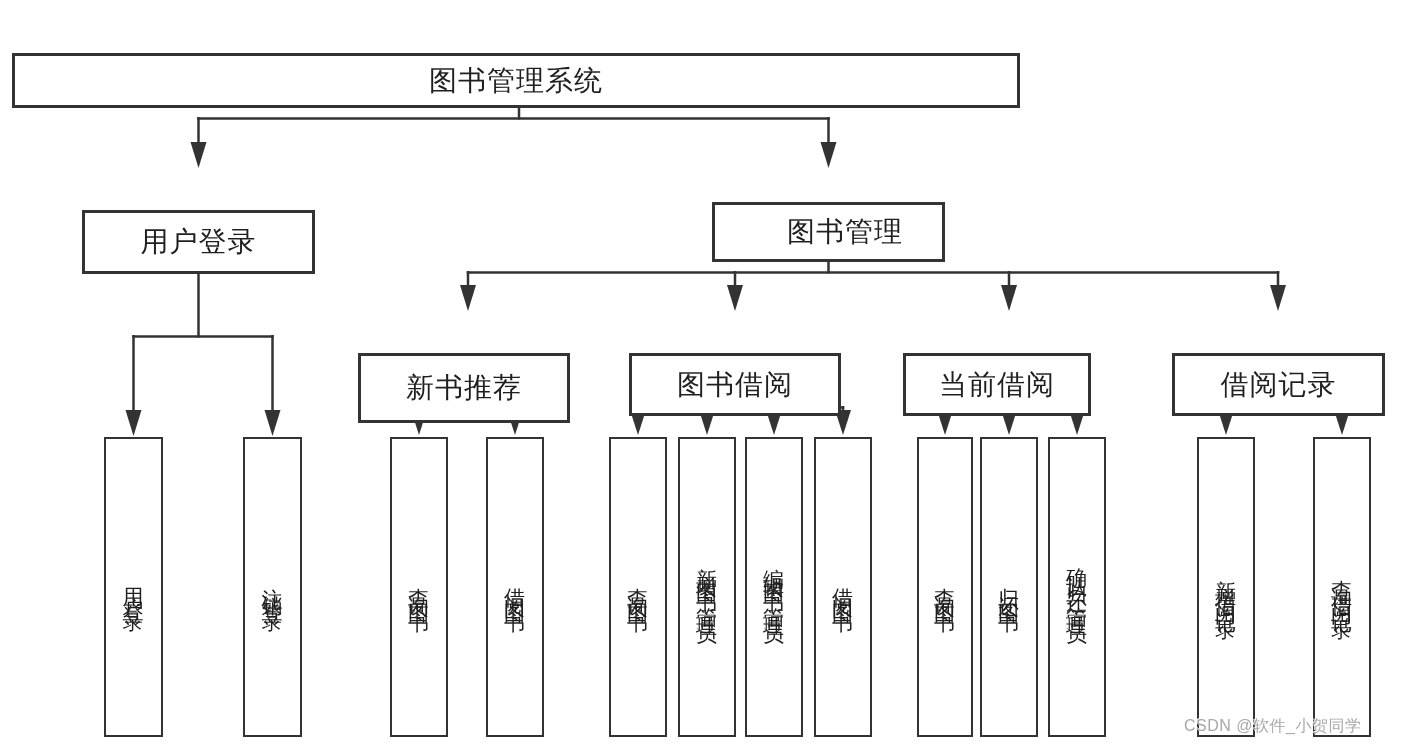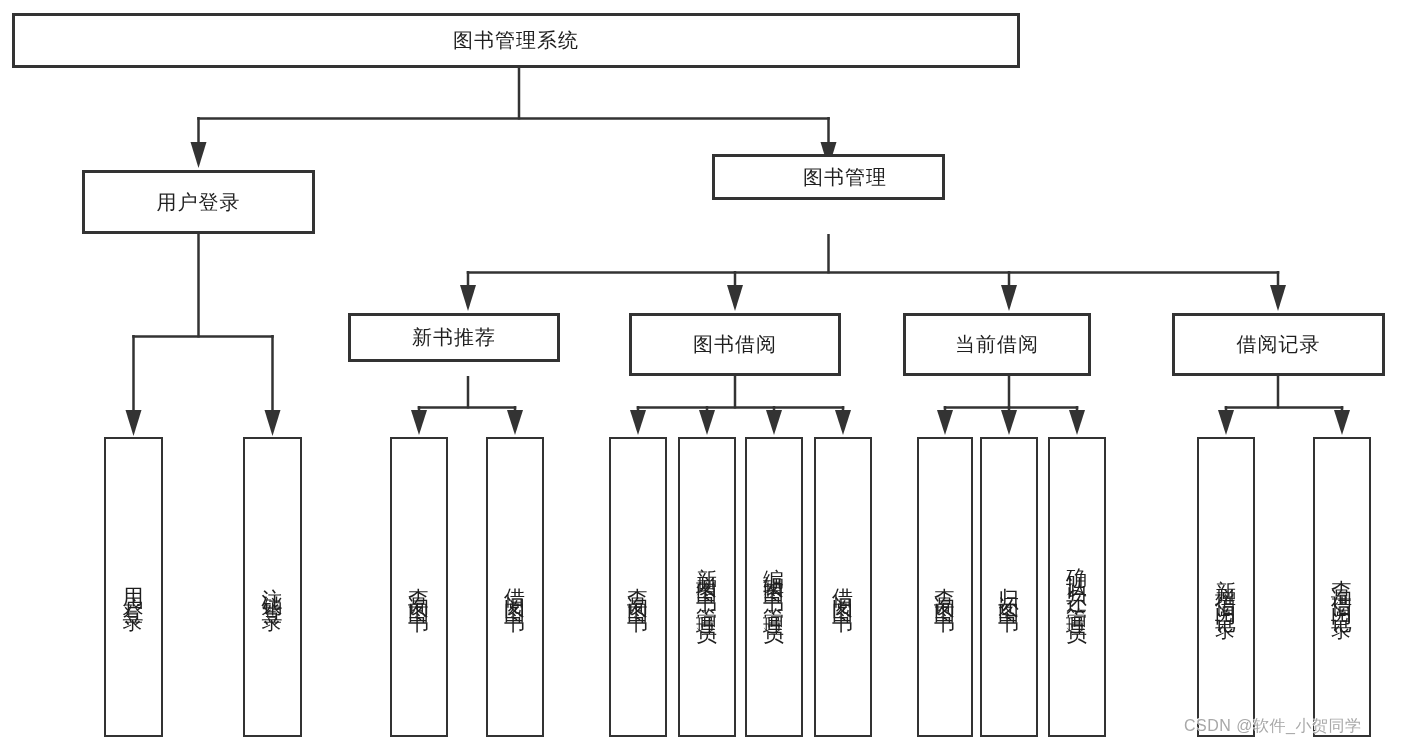--- a/index.html
+++ b/index.html
@@ -5,30 +5,30 @@
   html,body{margin:0;padding:0;background:#ffffff;}
   #canvas{
     position:relative;width:1405px;height:747px;background:#ffffff;overflow:hidden;
     font-family:"Liberation Sans","DejaVu Sans",sans-serif;color:#1f1f1f;
   }
   #connectors{position:absolute;left:0;top:0;width:1405px;height:747px;}
   .box{
     position:absolute;box-sizing:border-box;border:3px solid #333333;background:#ffffff;
     display:flex;align-items:center;justify-content:center;text-align:center;
   }
-  .hbox{font-size:20px;letter-spacing:1px;}
+  .hbox{font-size:28px;letter-spacing:1px;margin-top:40px;}
   .leaf{border-width:2.5px;}
   .vtext{
     writing-mode:vertical-rl;text-orientation:mixed;
     font-size:21px;letter-spacing:8px;line-height:1;white-space:nowrap;
   }
   #b-root{left:12px;top:13px;width:1008px;height:55px;}
   #b-login{left:82px;top:170px;width:233px;height:64px;}
-  #b-mgmt{left:712px;top:154px;width:233px;height:46px;padding-left:33px;}
-  #b-l3-0{left:348px;top:313px;width:212px;height:49px;}
+  #b-mgmt{left:712px;top:162px;width:233px;height:60px;padding-left:33px;}
+  #b-l3-0{left:358px;top:313px;width:212px;height:70px;}
   #b-l3-1{left:629px;top:313px;width:212px;height:63px;font-family:Liberation Serif, serif;}
   #b-l3-2{left:903px;top:313px;width:188px;height:63px;}
   #b-l3-3{left:1172px;top:313px;width:213px;height:63px;}
   .leaf{top:437px;height:300px;}
   #lf-a0{left:104px;width:59px;}
   #lf-a1{left:243px;width:59px;}
   #lf-b0{left:390px;width:58px;}
   #lf-b1{left:486px;width:58px;}
   #lf-c0{left:609px;width:58px;}
   #lf-c1{left:678px;width:58px;}

